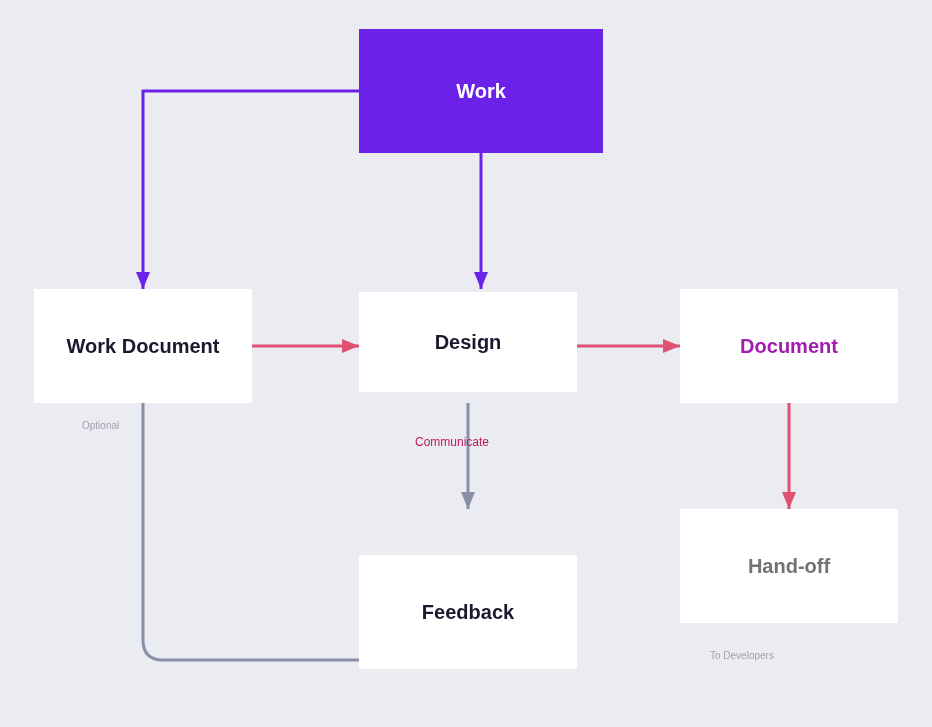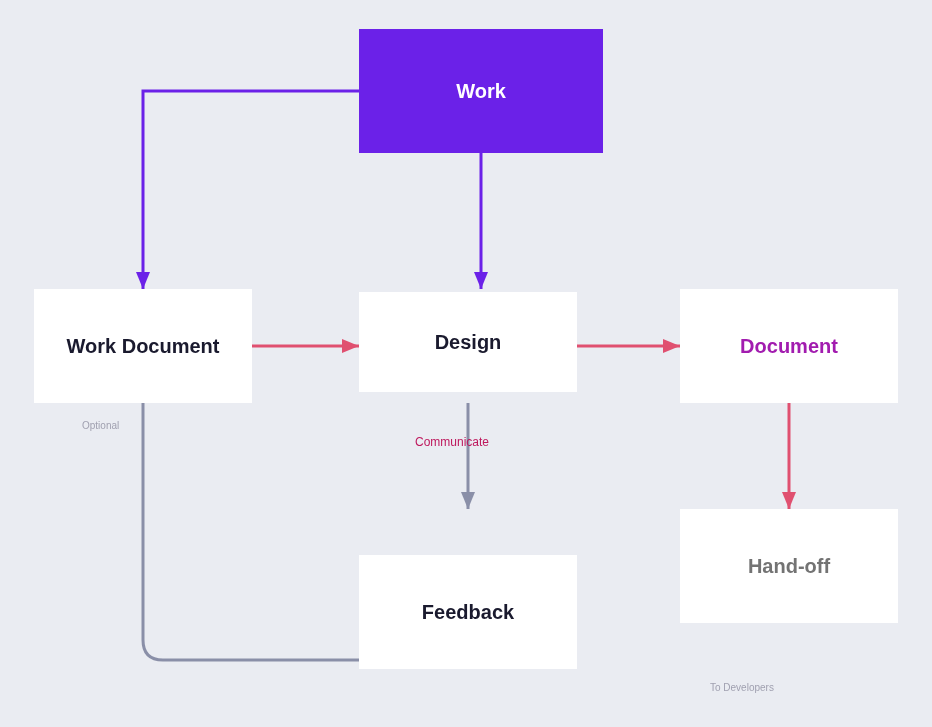--- a/index.html
+++ b/index.html
@@ -101,21 +101,20 @@
     .label-communicate {
       left: 415px;
       top: 435px;
       color: #be185d;
       font-size: 12px;
     }
 
     .label-developers {
       left: 710px;
       top: 650px;
-      margin-top: 32px;
     }
 
     
     svg.arrows {
       position: absolute;
       top: 0;
       left: 0;
       width: 932px;
       height: 727px;
       pointer-events: none;

